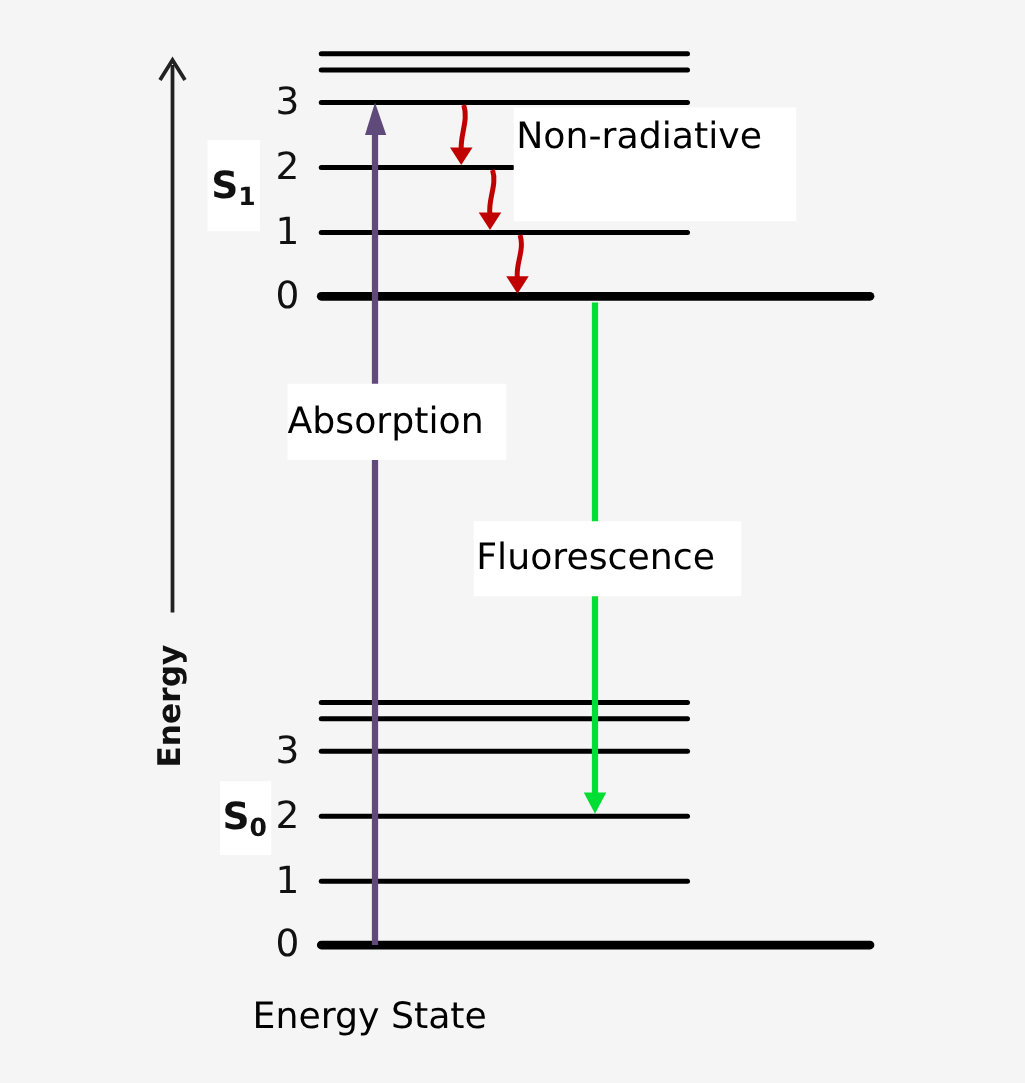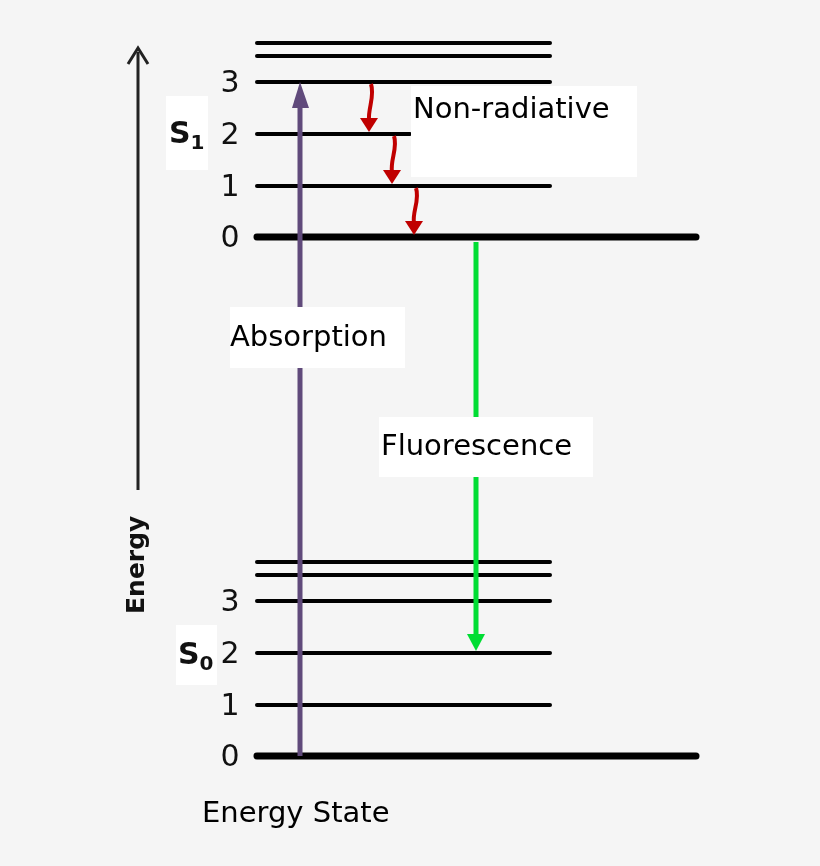--- a/index.html
+++ b/index.html
@@ -67,21 +67,21 @@
 <div class="num" style="left:215px;top:67px;">3</div>
 <div class="num" style="left:215px;top:119px;">2</div>
 <div class="num" style="left:215px;top:171px;">1</div>
 <div class="num" style="left:215px;top:222px;">0</div>
 
 <div class="num" style="left:215px;top:586px;">3</div>
 <div class="num" style="left:215px;top:638px;">2</div>
 <div class="num" style="left:215px;top:690px;">1</div>
 <div class="num" style="left:215px;top:741px;">0</div>
 
-<div class="state" style="left:166px;top:96px;padding:22px 3px 18px 3px;">
+<div class="state" style="left:166px;top:112px;padding:22px 3px 18px 3px;">
   <span>S</span><sub>1</sub>
 </div>
 <div class="state" style="left:176px;top:625px;padding:14px 3px 12px 2px;">
   <span>S</span><sub>0</sub>
 </div>
 
 <div class="energy" style="left:121px;top:614px;">Energy</div>
 
 <div class="box" style="left:411px;top:86px;width:226px;height:91px;">
   <div class="lbl" style="left:2px;top:8px;">Non-radiative</div>

